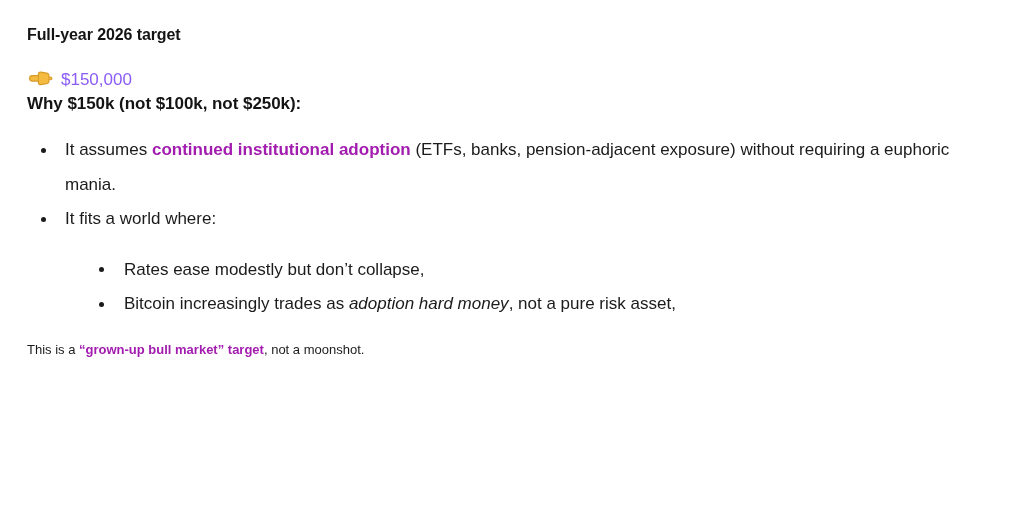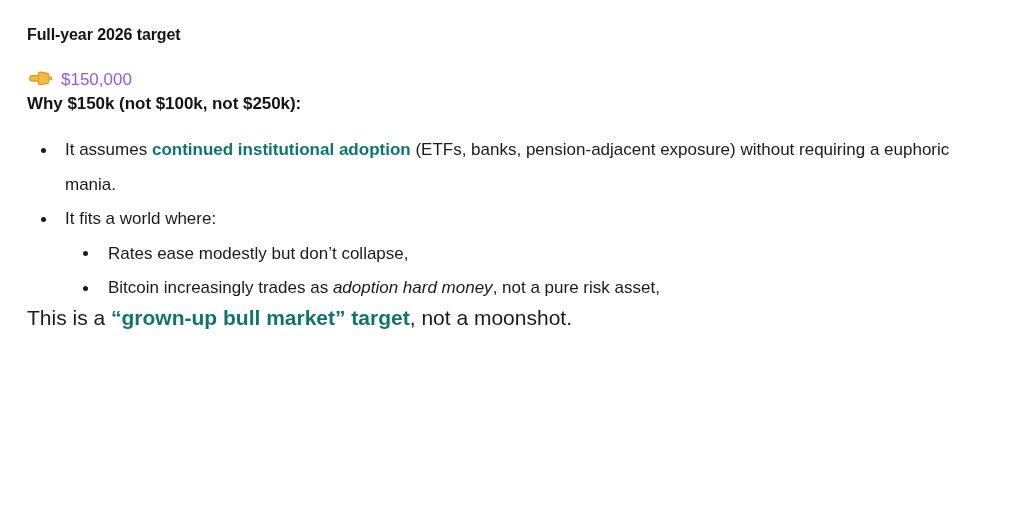--- a/index.html
+++ b/index.html
@@ -80,21 +80,21 @@
   ul.lvl1 > li > .bullet::before {
     content: "";
     display: block;
     width: 5px;
     height: 5px;
     border-radius: 50%;
     background: #1b1b1b;
   }
   ul.lvl2 {
     list-style: none;
-    margin: 0;
+    margin: 16px;
     padding: 0;
   }
   ul.lvl2 > li {
     position: relative;
     padding-left: 43px;
     font-size: 17px;
     line-height: 34.5px;
     color: #1b1b1b;
   }
   ul.lvl2 > li > .bullet {
@@ -111,24 +111,24 @@
     display: block;
     width: 5px;
     height: 5px;
     border-radius: 50%;
     background: #1b1b1b;
   }
   .item-text {
     display: block;
     max-width: 958px;
   }
-  b { font-weight: bold; color: #0f766e; }
+  b { font-weight: bold; color: #a21caf; }
   i { font-style: italic; }
   .closing {
-    font-size: 21px;
+    font-size: 13px;
     line-height: 24px;
     color: #1b1b1b;
   }
 </style>
 </head>
 <body>
 
 <div class="doc">
 
   <div class="heading">Full-year 2026 target</div>

